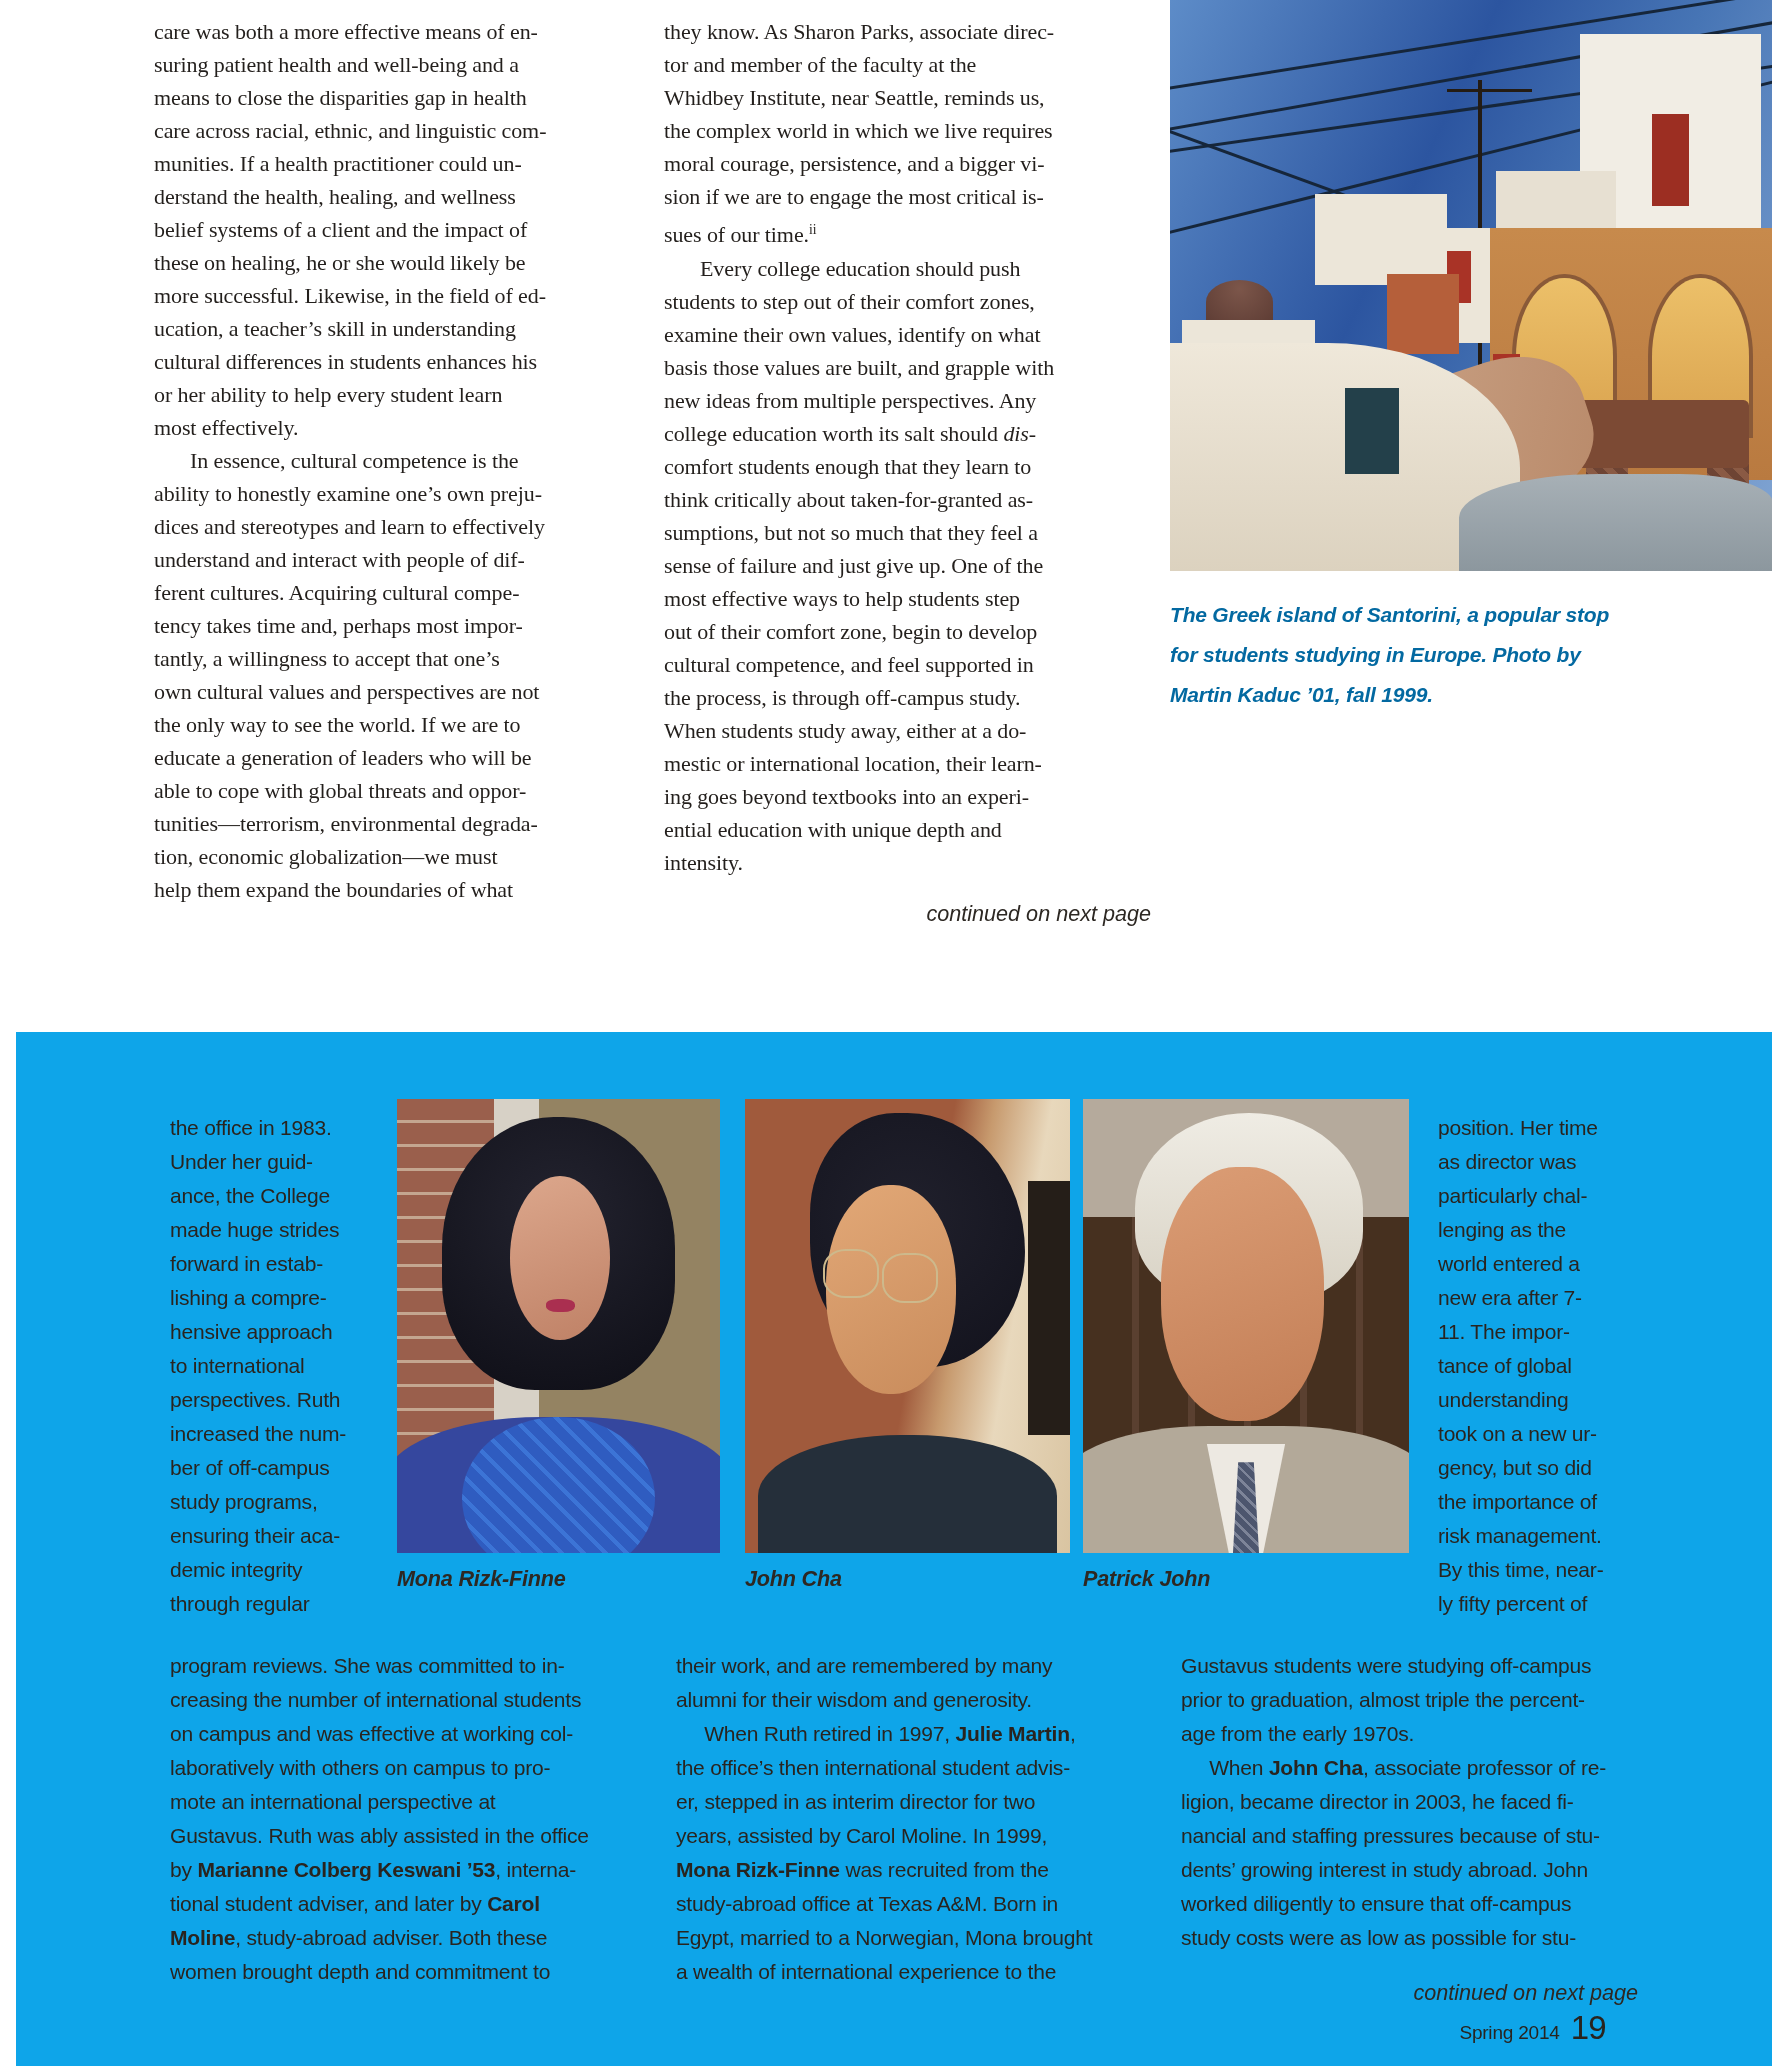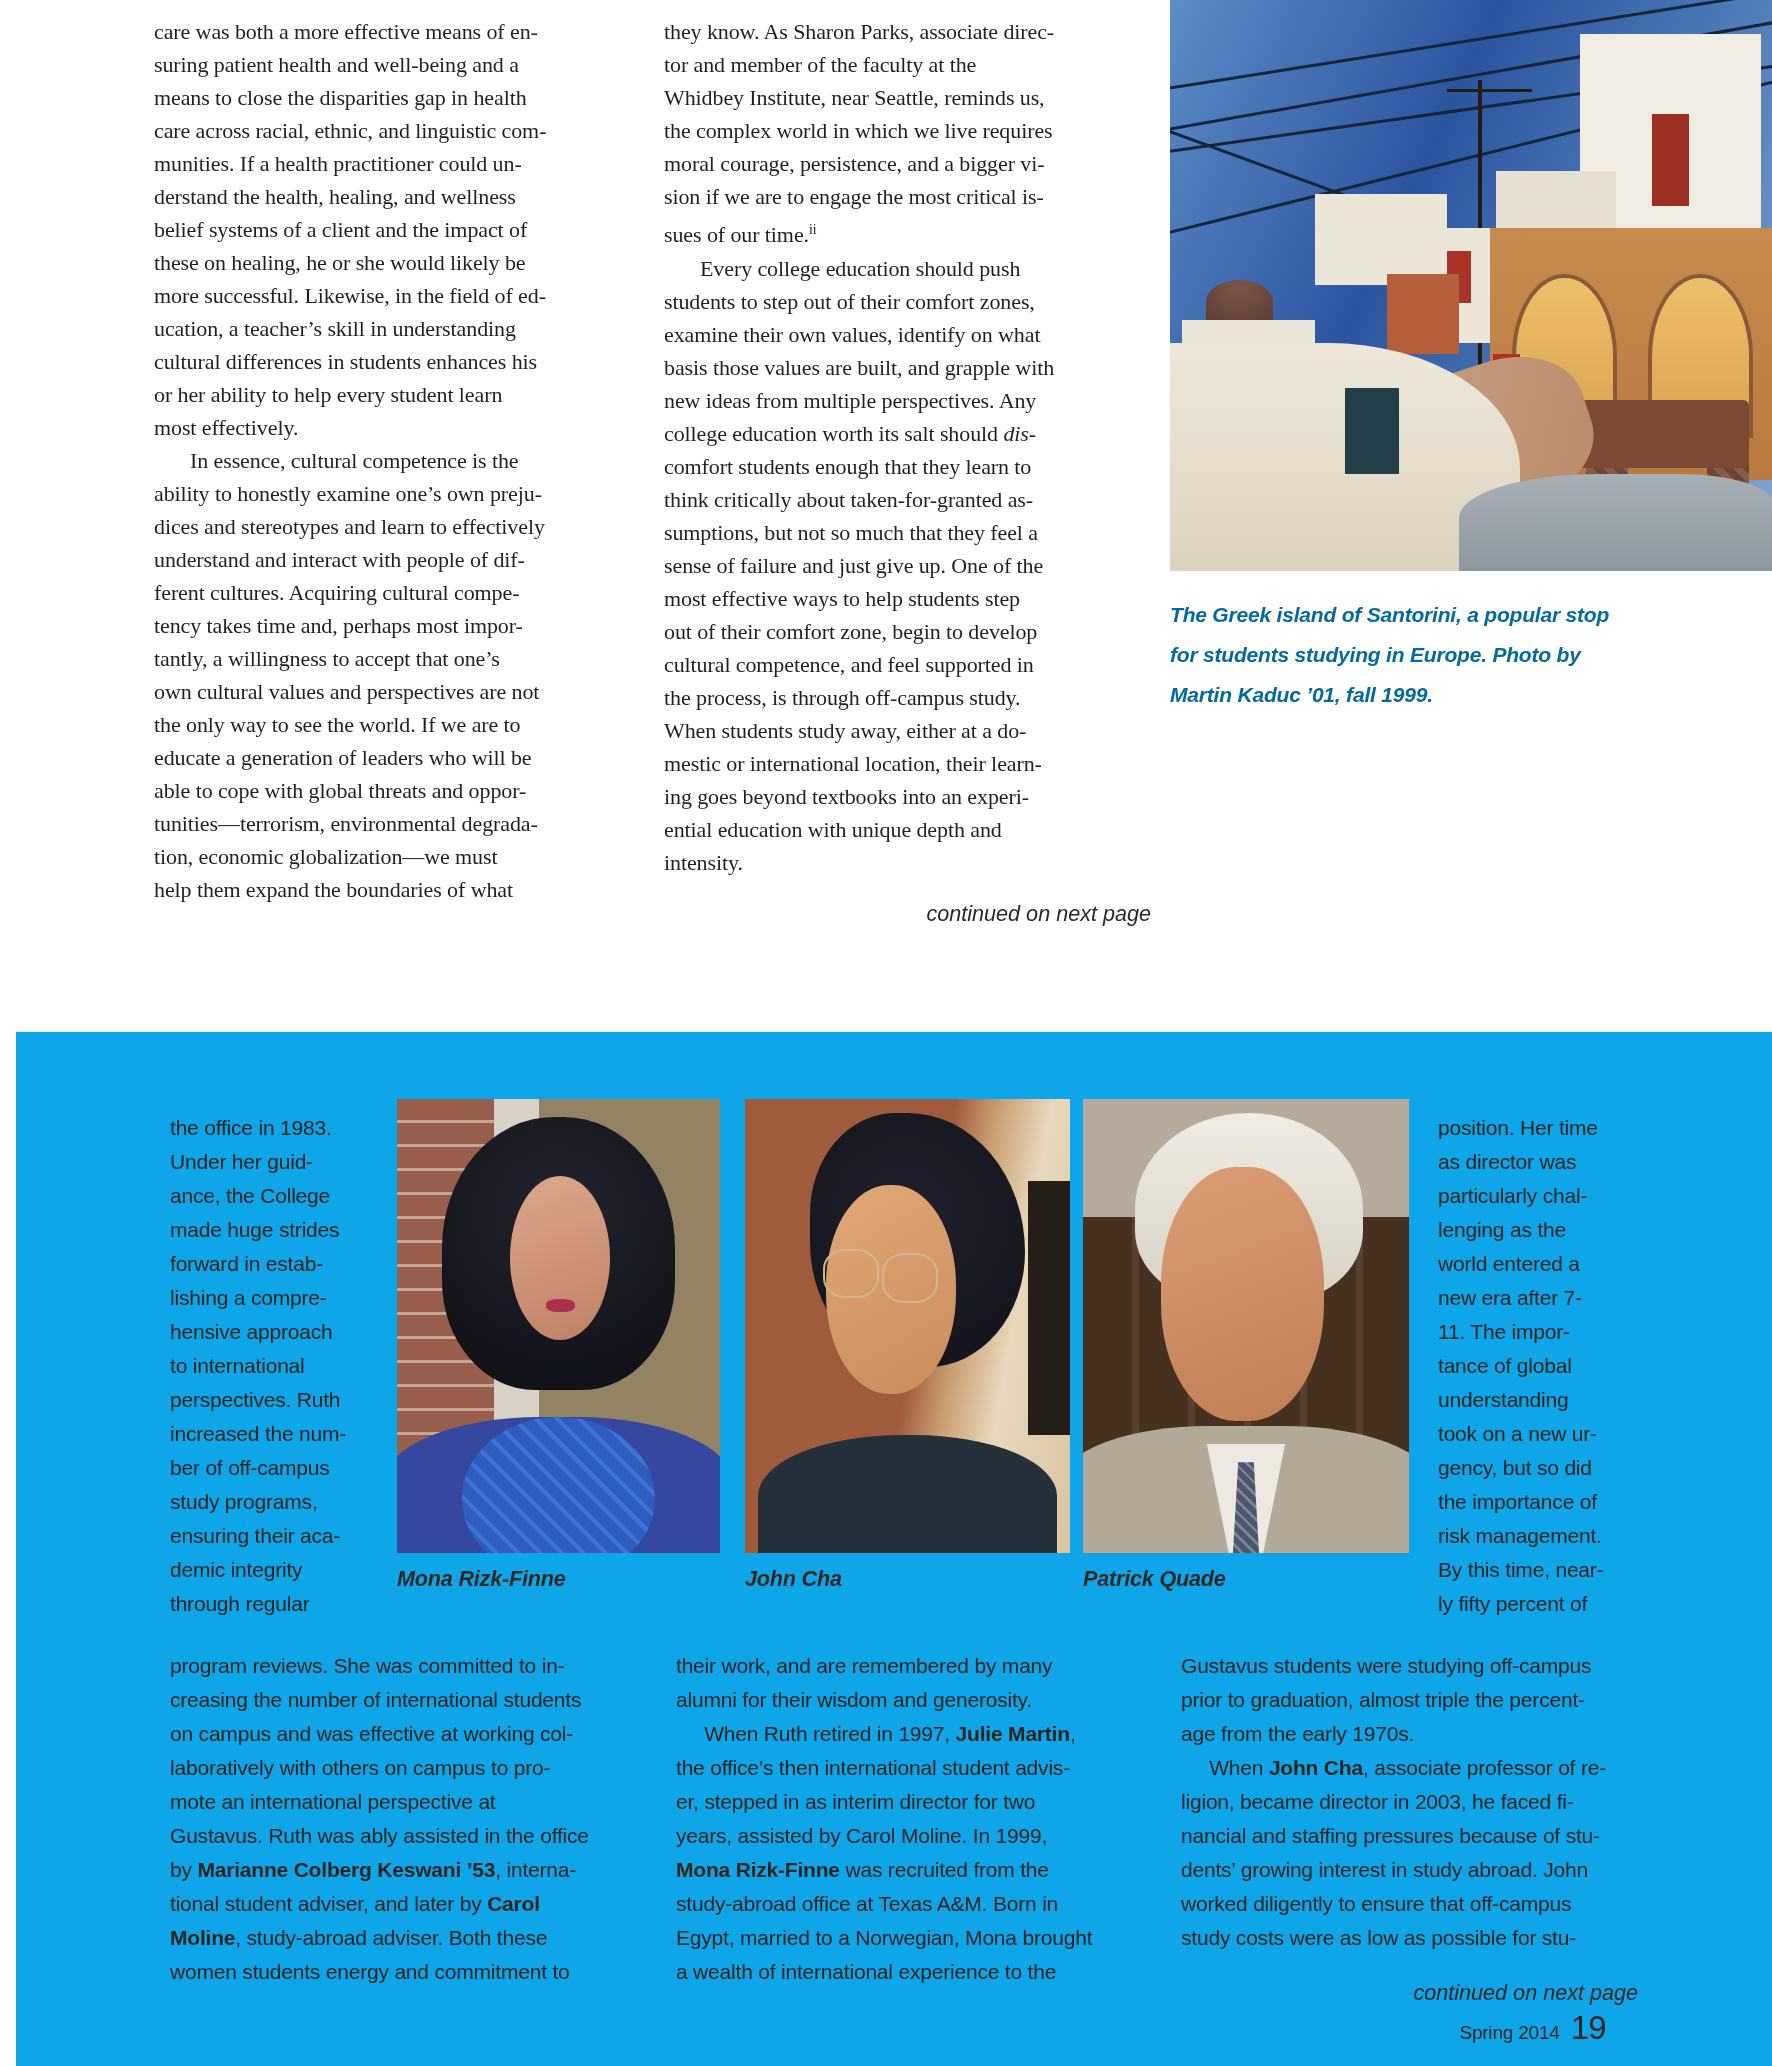--- a/index.html
+++ b/index.html
@@ -255,32 +255,32 @@
       <div class="wood"></div>
       <div class="quade-hair"></div>
       <div class="quade-face"></div>
       <div class="quade-suit"></div>
       <div class="quade-shirt"></div>
       <div class="quade-tie"></div>
     </div>
 
     <div id="cap-mona" class="portrait-caption">Mona Rizk-Finne</div>
     <div id="cap-john" class="portrait-caption">John Cha</div>
-    <div id="cap-quade" class="portrait-caption">Patrick Quade</div>
+    <div id="cap-quade" class="portrait-caption">Patrick John</div>
 
     <div id="colA" class="sanscol"><span>program reviews. She was committed to in-
 creasing the number of international students
 on campus and was effective at working col-
 laboratively with others on campus to pro-
 mote an international perspective at
 Gustavus. Ruth was ably assisted in the office
 by </span><span class="b">Marianne Colberg Keswani ’53</span><span>, interna-
 tional student adviser, and later by </span><span class="b">Carol
 Moline</span><span>, study-abroad adviser. Both these
-women students energy and commitment to</span></div>
+women brought depth and commitment to</span></div>
     <div id="colB" class="sanscol"><span>their work, and are remembered by many
 alumni for their wisdom and generosity.
 &nbsp;&nbsp;&nbsp;&nbsp;&nbsp;When Ruth retired in 1997, </span><span class="b">Julie Martin</span><span>,
 the office’s then international student advis-
 er, stepped in as interim director for two
 years, assisted by Carol Moline. In 1999,
 </span><span class="b">Mona Rizk-Finne</span><span> was recruited from the
 study-abroad office at Texas A&amp;M. Born in
 Egypt, married to a Norwegian, Mona brought
 a wealth of international experience to the</span></div>

